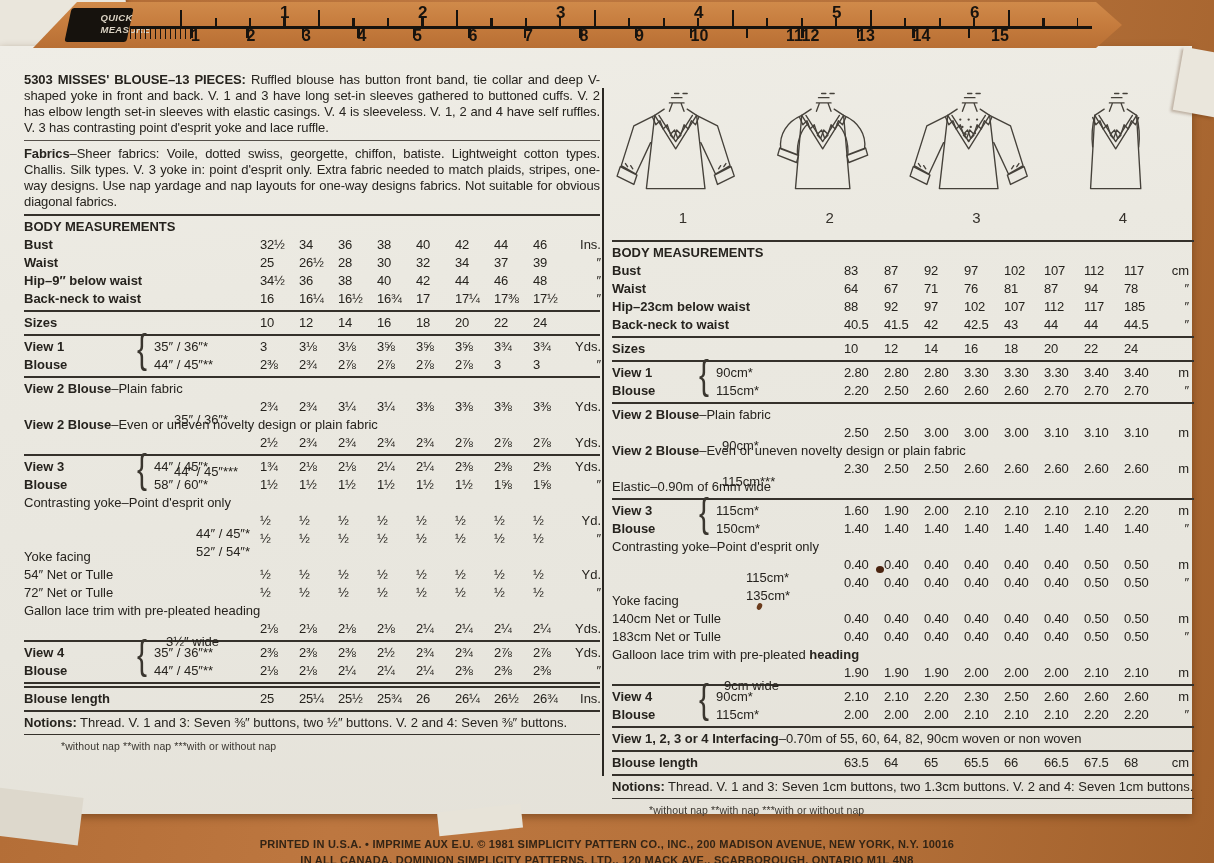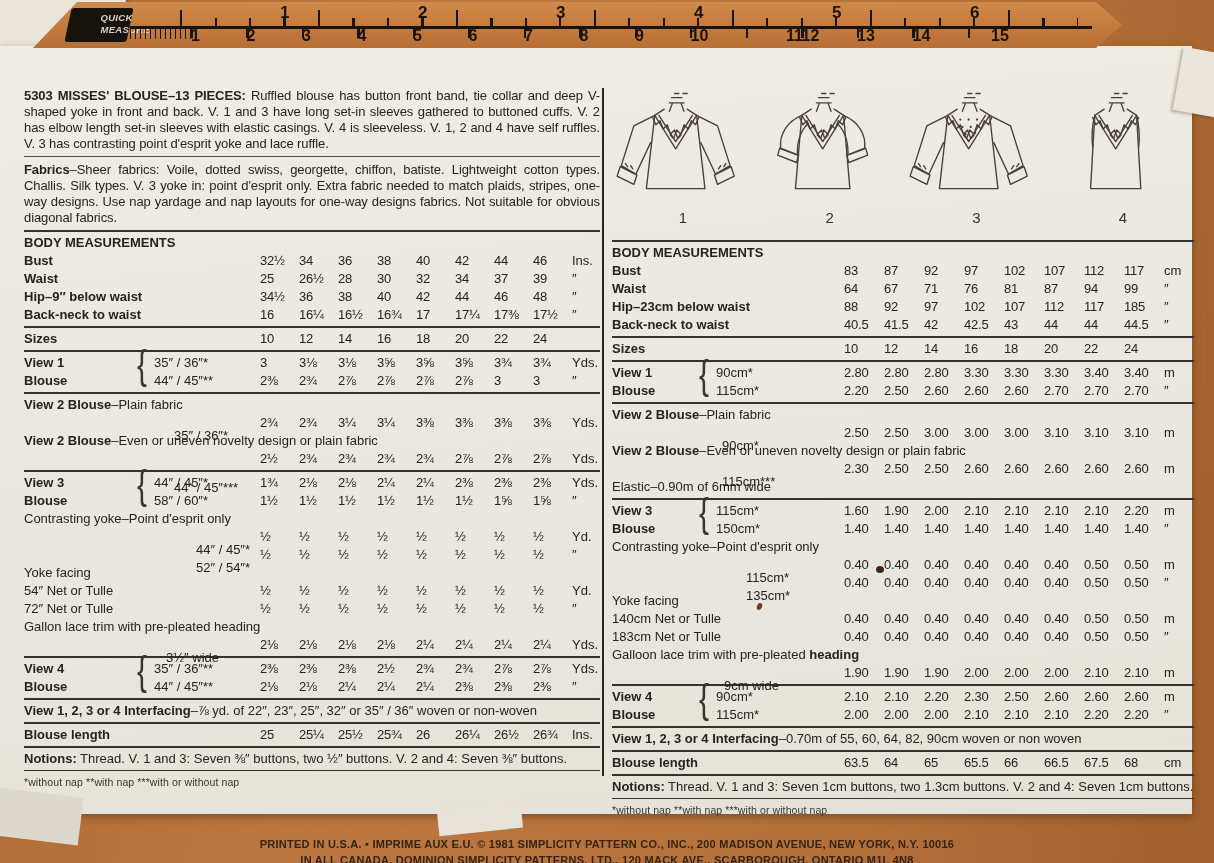--- a/index.html
+++ b/index.html
@@ -33,40 +33,40 @@
     color:#d9d1c2;font-size:9.5px;font-weight:bold;font-style:italic;text-align:center;line-height:12px;letter-spacing:.3px;}
   .midline{left:100px;right:30px;top:24px;height:3px;background:#17130e;}
   .ticks-top-minor{left:150px;right:44px;top:16px;height:8px;background:repeating-linear-gradient(90deg,#17130e 0 2px,transparent 2px 34.5px);}
   .ticks-top-major{left:150px;right:44px;top:8px;height:16px;background:repeating-linear-gradient(90deg,#17130e 0 2px,transparent 2px 138px);}
   .ticks-bot{left:161px;right:115px;top:27px;height:9px;background:repeating-linear-gradient(90deg,#17130e 0 2px,transparent 2px 55.5px);}
   .ticks-mm{left:100px;width:61px;top:27px;height:10px;background:repeating-linear-gradient(90deg,#17130e 0 1.5px,transparent 1.5px 5px);}
   .rnum-top{top:1px;font-size:17px;font-weight:bold;color:#17130e;}
   .rnum-bot{top:25px;font-size:16px;font-weight:bold;color:#17130e;}
   
   .col{position:absolute;font-size:13px;line-height:16px;}
-  .col-left{left:24px;top:88px;width:576px;}
+  .col-left{left:24px;top:72px;width:576px;}
   .col-right{left:612px;top:88px;width:582px;}
   .divider{position:absolute;left:602px;top:88px;width:2px;height:688px;background:#2a2722;}
   p.desc{margin:0 0 4px 0;text-align:justify;letter-spacing:-.1px;}
   .sep{border-top:1.5px solid #55504a;margin:4px 0 5px 0;}
   
   .ptable{--col:39px;--unit:30px;}
   .ptable-left{--lab:236px;}
   .ptable-right{--lab:232px;--col:40px;--unit:26px;}
   .trow{display:grid;grid-template-columns:var(--lab) repeat(8,var(--col)) var(--unit);
         min-height:18px;line-height:18px;align-items:baseline;}
   .tlabel{position:relative;white-space:nowrap;}
   .tlabel b{font-weight:bold;}
   .sub{position:absolute;top:0;}
   .brace{position:absolute;top:-4px;font-size:30px;font-weight:300;line-height:30px;transform:scaleY(1.35);color:#3a362f;}
   .tval{text-align:left;letter-spacing:-.2px;}
-  .tunit{text-align:left;padding-right:1px;}
+  .tunit{text-align:right;padding-right:1px;}
   .tline{border-top:2px solid #35312b;margin:2px 0 2px 0;}
   .tline.thin{border-top-width:1px;}
-  .footnote{font-size:10.5px;margin-top:3px;letter-spacing:.1px;color:#3a362f;}
+  .footnote{font-size:10.5px;margin-top:3px;letter-spacing:.1px;color:#3a362f;margin-left:37px;}
   
   .views{display:flex;justify-content:space-between;height:150px;margin-bottom:2px;}
   .viewfig{width:142px;text-align:center;}
   .viewfig svg{display:block;margin:0 auto;}
   .vlabel{font-size:15px;margin-top:-4px;color:#35312b;}
   svg .ln{fill:none;stroke:#45413a;stroke-width:1.3;stroke-linecap:round;stroke-linejoin:round;}
   svg .dt{fill:#45413a;stroke:none;}
   
   .footer{position:absolute;left:0;top:836px;width:1214px;text-align:center;
     color:#332415;font-size:11px;font-weight:bold;letter-spacing:.25px;line-height:16px;}
@@ -371,23 +371,20 @@
         <div class="tval">2⅛</div>
         <div class="tval">2¼</div>
         <div class="tval">2¼</div>
         <div class="tval">2¼</div>
         <div class="tval">2⅜</div>
         <div class="tval">2⅜</div>
         <div class="tval">2⅜</div>
         <div class="tunit">″</div>
       </div>
       <div class="tline"></div>
-      <div class="trow">
-        <div class="tlabel" style="grid-column: 1 / -1;"><b>View 1, 2, 3 or 4 Interfacing</b>–⅞ yd. of 22″, 23″, 25″, 32″ or 35″ / 36″ woven or non-woven</div>
-      </div>
       <div class="tline"></div>
       <div class="trow">
         <div class="tlabel"><b>Blouse length</b></div>
         <div class="tval">25</div>
         <div class="tval">25¼</div>
         <div class="tval">25½</div>
         <div class="tval">25¾</div>
         <div class="tval">26</div>
         <div class="tval">26¼</div>
         <div class="tval">26½</div>
@@ -484,21 +481,21 @@
       </div>
       <div class="trow">
         <div class="tlabel"><b>Waist</b></div>
         <div class="tval">64</div>
         <div class="tval">67</div>
         <div class="tval">71</div>
         <div class="tval">76</div>
         <div class="tval">81</div>
         <div class="tval">87</div>
         <div class="tval">94</div>
-        <div class="tval">99</div>
+        <div class="tval">78</div>
         <div class="tunit">″</div>
       </div>
       <div class="trow">
         <div class="tlabel"><b>Hip–23cm below waist</b></div>
         <div class="tval">88</div>
         <div class="tval">92</div>
         <div class="tval">97</div>
         <div class="tval">102</div>
         <div class="tval">107</div>
         <div class="tval">112</div>

